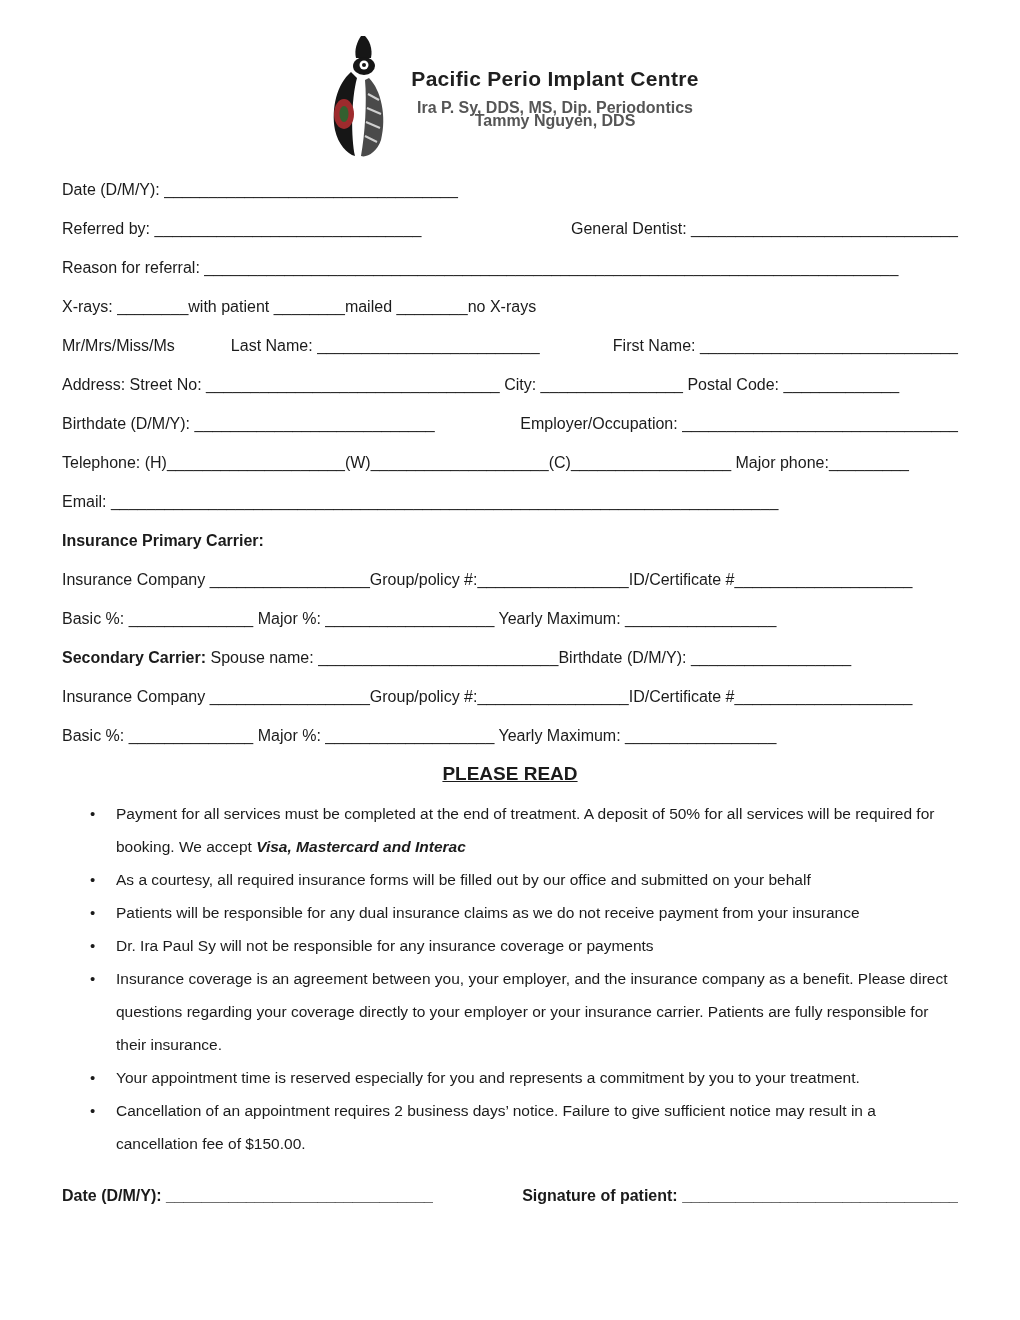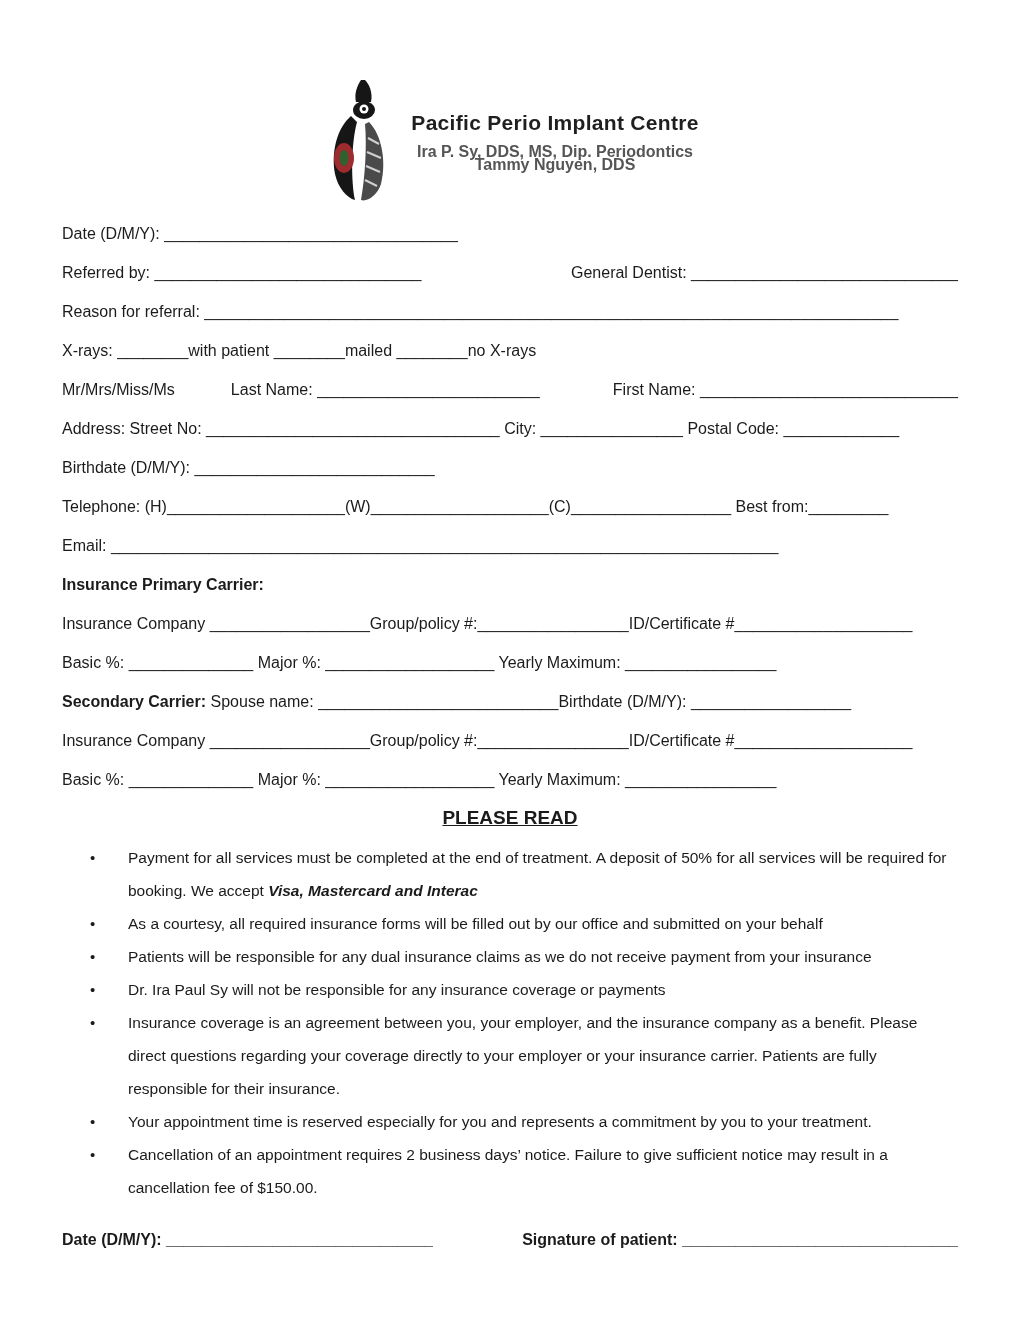--- a/index.html
+++ b/index.html
@@ -1,32 +1,32 @@
 <!DOCTYPE html>
 <html><head>
 <meta charset="utf-8">
 <style>
   html,body{margin:0;padding:0;}
   body{width:1020px;height:1320px;background:#ffffff;color:#1b1b1b;
        font-family:"Liberation Sans","DejaVu Sans",sans-serif;}
   .page{width:1020px;height:1320px;padding:0 62px;box-sizing:border-box;overflow:hidden;background:#fff;}
-  .header{display:flex;justify-content:center;align-items:center;gap:6px;padding-top:78px;margin-bottom:18px;}
+  .header{display:flex;justify-content:center;align-items:center;gap:6px;padding-top:34px;margin-bottom:18px;}
   .logo{width:84px;height:126px;flex:0 0 auto;}
   .htext{display:flex;flex-direction:column;align-items:center;}
   .title{font-size:21px;font-weight:700;color:#1f1f1f;letter-spacing:.3px;margin-bottom:10px;}
   .sub{font-size:16px;font-weight:700;color:#555;line-height:13px;text-align:center;}
   .line{font-size:16px;line-height:24px;margin-bottom:15px;white-space:nowrap;}
   .split{display:flex;justify-content:space-between;}
   .tab{display:inline-block;width:56px;}
   .b{font-weight:700;}
   .please{font-size:19px;font-weight:700;text-decoration:underline;text-align:center;margin:4px 0 12px;}
   .bullets{list-style:none;margin:0;padding:0 0 0 28px;}
   .bullet{display:flex;font-size:15.5px;line-height:33px;}
   .mark{flex:0 0 26px;font-size:15px;}
-  .btext{flex:1;margin-left:12px;}
+  .btext{flex:1;}
   .em{font-weight:700;font-style:italic;}
   .footer{margin-top:24px;text-align:center;}
   .logo-black{fill:#161616;}
   .logo-red{fill:#9e2b2d;}
   .logo-green{fill:#33602f;}
   .logo-gray{fill:#4a4a4a;}
 </style>
 </head>
 <body>
 
@@ -68,23 +68,24 @@
 
     <div class="line split">
       <span><span>Mr/Mrs/Miss/Ms</span><span class="tab"></span><span>Last Name: </span><span class="blank">_________________________</span></span>
       <span><span>First Name: </span><span class="blank">_____________________________</span></span>
     </div>
 
     <div class="line"><span>Address: Street No: </span><span class="blank">_________________________________</span><span> City: </span><span class="blank">________________</span><span> Postal Code: </span><span class="blank">_____________</span></div>
 
     <div class="line split">
       <span><span>Birthdate (D/M/Y): </span><span class="blank">___________________________</span></span>
+      <span><span>Employer/Occupation: </span><span class="blank">_______________________________</span></span>
     </div>
 
-    <div class="line"><span>Telephone: (H)</span><span class="blank">____________________</span><span>(W)</span><span class="blank">____________________</span><span>(C)</span><span class="blank">__________________</span><span> Best from:</span><span class="blank">_________</span></div>
+    <div class="line"><span>Telephone: (H)</span><span class="blank">____________________</span><span>(W)</span><span class="blank">____________________</span><span>(C)</span><span class="blank">__________________</span><span> Major phone:</span><span class="blank">_________</span></div>
 
     <div class="line"><span>Email: </span><span class="blank">___________________________________________________________________________</span></div>
 
     <div class="line b">Insurance Primary Carrier:</div>
 
     <div class="line"><span>Insurance Company </span><span class="blank">__________________</span><span>Group/policy #:</span><span class="blank">_________________</span><span>ID/Certificate #</span><span class="blank">____________________</span></div>
 
     <div class="line"><span>Basic %: </span><span class="blank">______________</span><span> Major %: </span><span class="blank">___________________</span><span> Yearly Maximum: </span><span class="blank">_________________</span></div>
 
     <div class="line"><span class="b">Secondary Carrier:</span><span> Spouse name: </span><span class="blank">___________________________</span><span>Birthdate (D/M/Y): </span><span class="blank">__________________</span></div>

